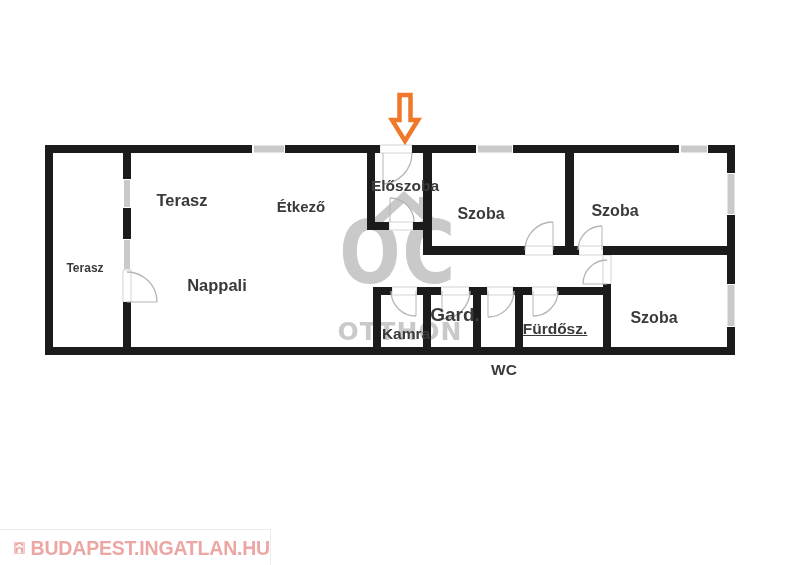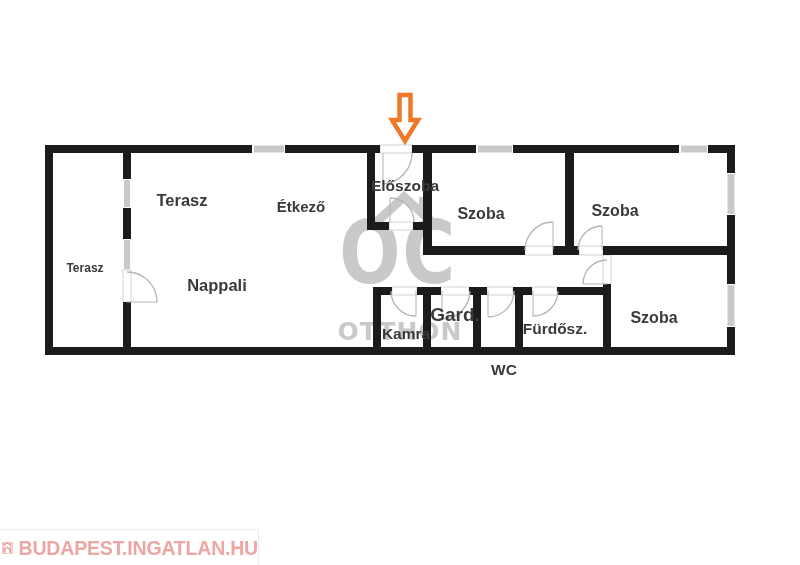--- a/index.html
+++ b/index.html
@@ -36,27 +36,27 @@
   .lbl-terasz  {left:85px; top:268px;font-size:12px;}
   .lbl-konyha  {left:182px;top:200px;font-size:16.5px;}
   .lbl-etkezo  {left:301px;top:206px;font-size:15px;}
   .lbl-eloszoba{left:405px;top:186px;font-size:15.5px;}
   .lbl-szoba1  {left:481px;top:214px;font-size:16px;}
   .lbl-szoba2  {left:615px;top:211px;font-size:16px;}
   .lbl-nappali {left:217px;top:285px;font-size:16.5px;}
   .lbl-kamra   {left:406px;top:334px;font-size:15.5px;}
   .lbl-gard    {left:455px;top:315px;font-size:19px;}
   .lbl-wc      {left:504px;top:342px;font-size:15.5px;margin-top:28px;}
-  .lbl-furdo   {left:555px;top:329px;font-size:15.5px;}
+  .lbl-furdo   {left:555px;top:329px;font-size:15.5px;text-decoration:underline;}
   .lbl-szoba3  {left:654px;top:318px;font-size:16px;}
 
   
   #footer-logo{position:absolute;left:0;top:529px;width:258px;height:36px;z-index:5;
                border-top:1px solid #ececec;border-right:1px solid #ececec;
-               display:flex;align-items:center;}
+               display:flex;align-items:center;padding-left:12px;}
   #footer-logo .txt{margin-left:6px;font-size:19.5px;font-weight:700;
                     letter-spacing:-0.2px;color:var(--logo-pink,#eca6a3);
                     white-space:nowrap;}
   #footer-logo svg{margin-left:2px;}
 </style>
 </head>
 <body>
 
 <div id="stage">
 

